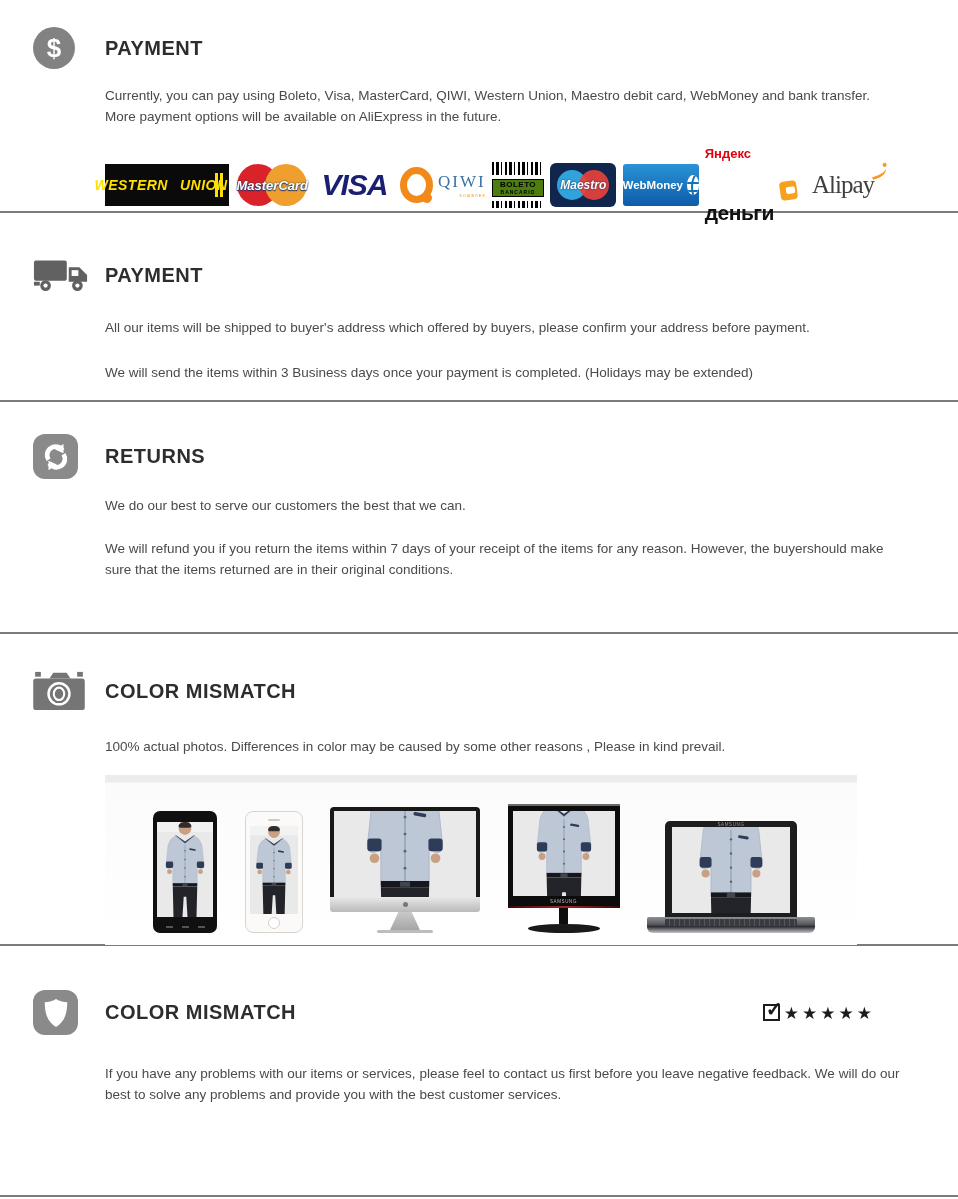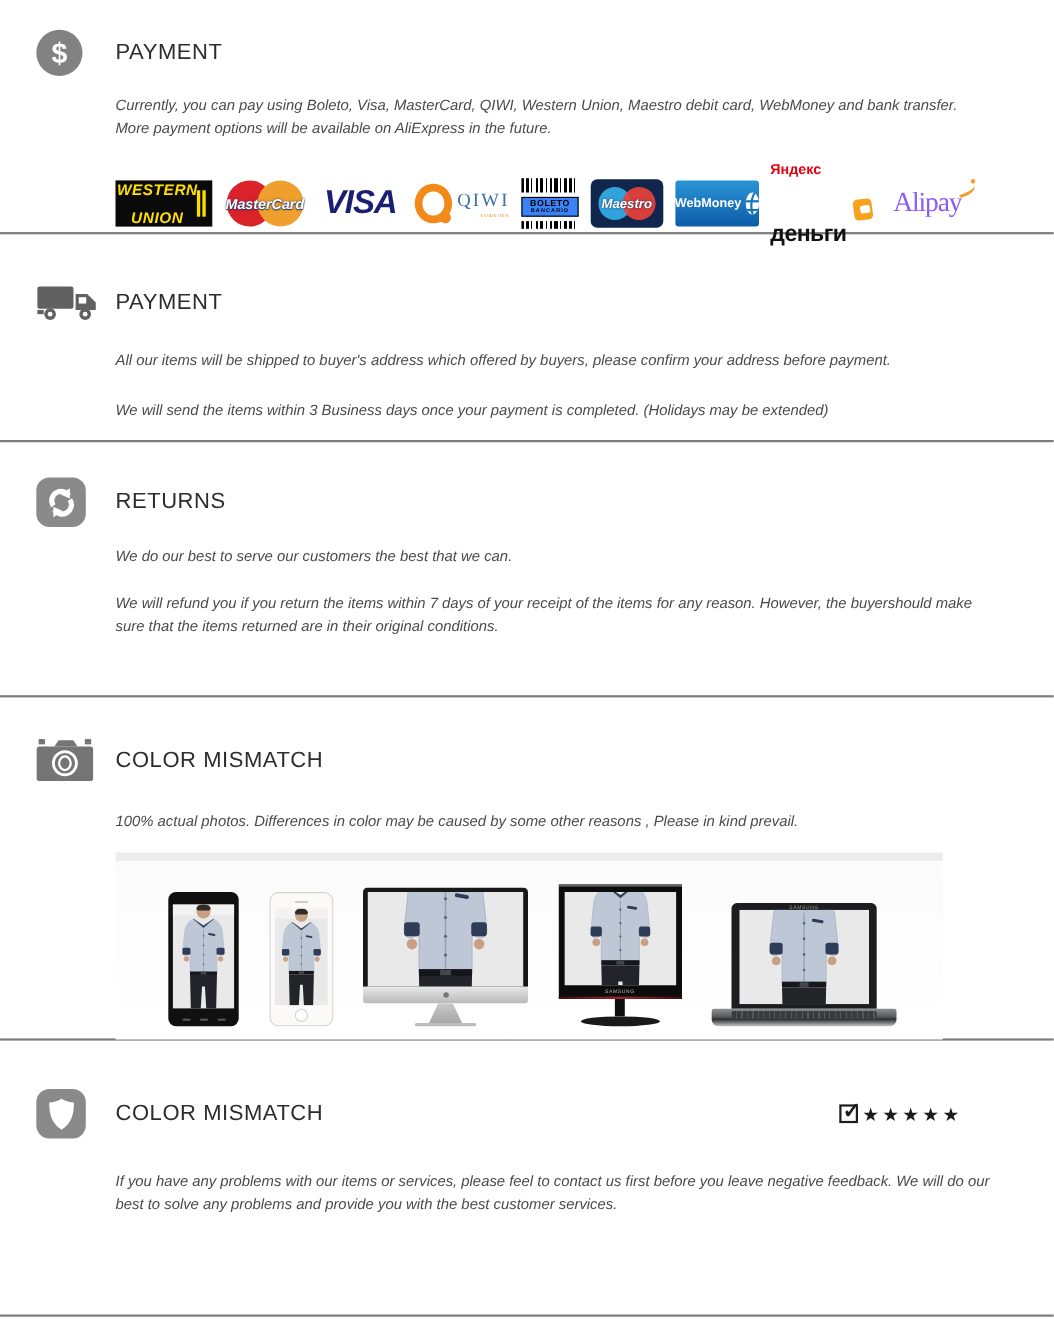--- a/index.html
+++ b/index.html
@@ -6,55 +6,55 @@
   html,body { background:#fff; }
   body {
     width:958px; height:1199px; margin:0 auto; position:relative;
     font-family:"Liberation Sans", sans-serif; color:#444; overflow:hidden;
   }
   .divider { height:2px; background:#7b7b7b; width:100%; }
   .sec { width:100%; position:relative; }
   .sec-head { display:flex; align-items:center; }
   .icon-col { width:105px; flex:0 0 105px; display:flex; justify-content:flex-start; padding-left:33px; }
   .content-col { flex:1; padding-right:58px; }
-  .sec-title { font-size:20px; font-weight:400; color:#2d2d2d; letter-spacing:0.5px; }
-  .para { margin-left:105px; margin-right:58px; font-size:13.5px; line-height:21px; color:#4a4a4a;font-style:italic; }
+  .sec-title { font-size:20px; font-weight:700; color:#2d2d2d; letter-spacing:0.5px; }
+  .para { margin-left:105px; margin-right:58px; font-size:13.5px; line-height:21px; color:#4a4a4a; }
 
   
   .ic-circle { width:42px; height:42px; border-radius:50%; background:#828282;
     display:flex; align-items:center; justify-content:center;
     color:#fff; font-size:26px; font-weight:bold; }
   .ic-rounded { width:45px; height:45px; border-radius:12px; background:#8a8a8a;
     display:flex; align-items:center; justify-content:center; }
 
   
   .logo-row { margin:34px 0 0 105px; width:778px; display:flex; align-items:center; justify-content:space-between; }
   .logo { display:flex; align-items:center; justify-content:center; position:relative; }
-  .wu { width:88px; height:42px; background:#0a0a0a; flex-direction:column; line-height:1; padding-right:12px;gap:12px; }
+  .wu { width:124px; height:42px; background:#0a0a0a; line-height:1; padding-right:12px;gap:12px; }
   .wu .wu-l { color:#ffdf00; font-weight:bold; font-style:italic; font-size:14px; letter-spacing:0.5px; }
   .wu-bars { position:absolute; right:6px; top:9px; width:8px; height:24px;
     border-left:3px solid #ffdf00; border-right:3px solid #ffdf00; }
   .mc { width:74px; height:46px;justify-content:center; }
   .mc .c1 { position:absolute; left:2px; top:2px; width:42px; height:42px; border-radius:50%; background:#d9222a; }
   .mc .c2 { position:absolute; right:2px; top:2px; width:42px; height:42px; border-radius:50%; background:#ee9f2d; }
   .mc .mc-t { position:relative; z-index:2; color:#fff; font-style:italic; font-weight:bold; font-size:13px;
     text-shadow:0 0 2px #16366f, 0 1px 1px #16366f; }
   .visa { width:78px; height:42px; color:#1a1f71; font-size:30px; font-weight:bold; font-style:italic; letter-spacing:-1px; }
   .qiwi { width:86px; height:48px; }
   .qiwi-q { width:36px; height:36px; border:7px solid #f28a1a; border-radius:50%; position:relative; }
   .qiwi-q::after { content:""; position:absolute; right:-6px; bottom:-7px; width:10px; height:10px;
     background:#f28a1a; border-radius:0 80% 80% 20%; transform:rotate(25deg); }
   .qiwi-txt { margin-left:5px; display:flex; flex-direction:column; align-items:flex-start; }
   .qiwi-word { color:#3c72a4; font-size:17px; font-weight:normal; letter-spacing:2px; font-family:"Liberation Serif", serif; }
   .qiwi-sub { color:#f28a1a; font-size:4px; letter-spacing:1px; margin-top:1px; align-self:flex-end; }
   .boleto { width:52px; height:46px; flex-direction:column; justify-content:space-between; }
   .bars { width:100%; height:13px;
     background:repeating-linear-gradient(90deg,#000 0 2px,#fff 2px 4px,#000 4px 7px,#fff 7px 9px,#000 9px 10px,#fff 10px 13px); }
   .bars.small { height:7px; }
-  .boleto-box { width:100%; border:1px solid #000; background:#3b82f6; text-align:center; padding:1px 0; line-height:1.1; }
+  .boleto-box { width:100%; border:1px solid #000; background:#4d7c0f; text-align:center; padding:1px 0; line-height:1.1; }
   .boleto-box .b1 { font-size:8px; font-weight:bold; color:#000; letter-spacing:0.5px; display:block; }
   .boleto-box .b2 { font-size:5px; font-weight:bold; color:#000; letter-spacing:1px; display:block; }
   .maestro { width:66px; height:44px; background:#10264c; border-radius:6px; }
   .maestro .c1 { position:absolute; left:7px; top:7px; width:30px; height:30px; border-radius:50%; background:#30a3dc; }
   .maestro .c2 { position:absolute; right:7px; top:7px; width:30px; height:30px; border-radius:50%; background:#e8413c; opacity:0.92; }
   .maestro .mc-t { position:relative; z-index:2; color:#fff; font-style:italic; font-weight:bold; font-size:12px;
     text-shadow:0 0 2px #10264c; }
   .wm { width:76px; height:42px; background:linear-gradient(180deg,#2a93d6,#0d5ca8); border-radius:3px; gap:4px;justify-content:space-between; }
   .wm-t { color:#fff; font-size:11.5px; font-weight:bold; }
   .wm-globe { width:20px; height:20px; border-radius:50%; background:#fff; position:relative; overflow:hidden; }
@@ -62,21 +62,21 @@
     border:2px solid #1273b8; }
   .wm-globe::after { content:""; position:absolute; left:-3px; top:7px; width:26px; height:6px;
     border-top:2px solid #1273b8; border-bottom:2px solid #1273b8; }
   .yam { width:92px; height:48px; gap:6px; }
   .yam-txt { display:flex; flex-direction:column; line-height:1;gap:42px; }
   .yam-t1 { color:#e3000f; font-weight:bold; font-size:13px; }
   .yam-t2 { color:#111; font-weight:bold; font-size:21px; letter-spacing:-0.5px; }
   .yam-wallet { width:24px; height:19px; background:#f7a21c; border-radius:4px; transform:rotate(-8deg); position:relative; margin-top:10px; }
   .yam-wallet::after { content:""; position:absolute; right:2px; top:6px; width:9px; height:7px; background:#fff; border-radius:2px; }
   .alipay { width:80px; height:44px; position:relative; }
-  .alipay-t { color:#8b5cf6; font-size:25px; font-family:"Liberation Serif", serif; letter-spacing:-1px; }
+  .alipay-t { color:#404040; font-size:25px; font-family:"Liberation Serif", serif; letter-spacing:-1px; }
   .alipay-sw { position:absolute; right:-4px; top:6px; width:16px; height:9px;
     border-bottom:3px solid #f59a23; border-radius:0 0 90% 20%; transform:rotate(-18deg); }
   .alipay-sw::after { content:""; position:absolute; right:-2px; top:-4px; width:4px; height:4px; background:#f59a23; border-radius:50%; }
 
   
   .rating { display:flex; align-items:center; margin-left:auto; margin-right:25px; gap:4px; }
   .checkbox { width:17px; height:17px; border:2px solid #1c1c1c; background:#fff; position:relative; }
   .checkbox .check { position:absolute; left:1px; top:-9px; font-size:20px; font-weight:bold; color:#1c1c1c; }
   .stars { color:#1c1c1c; font-size:17px; letter-spacing:3px; line-height:1; padding-top:1px; }
 

